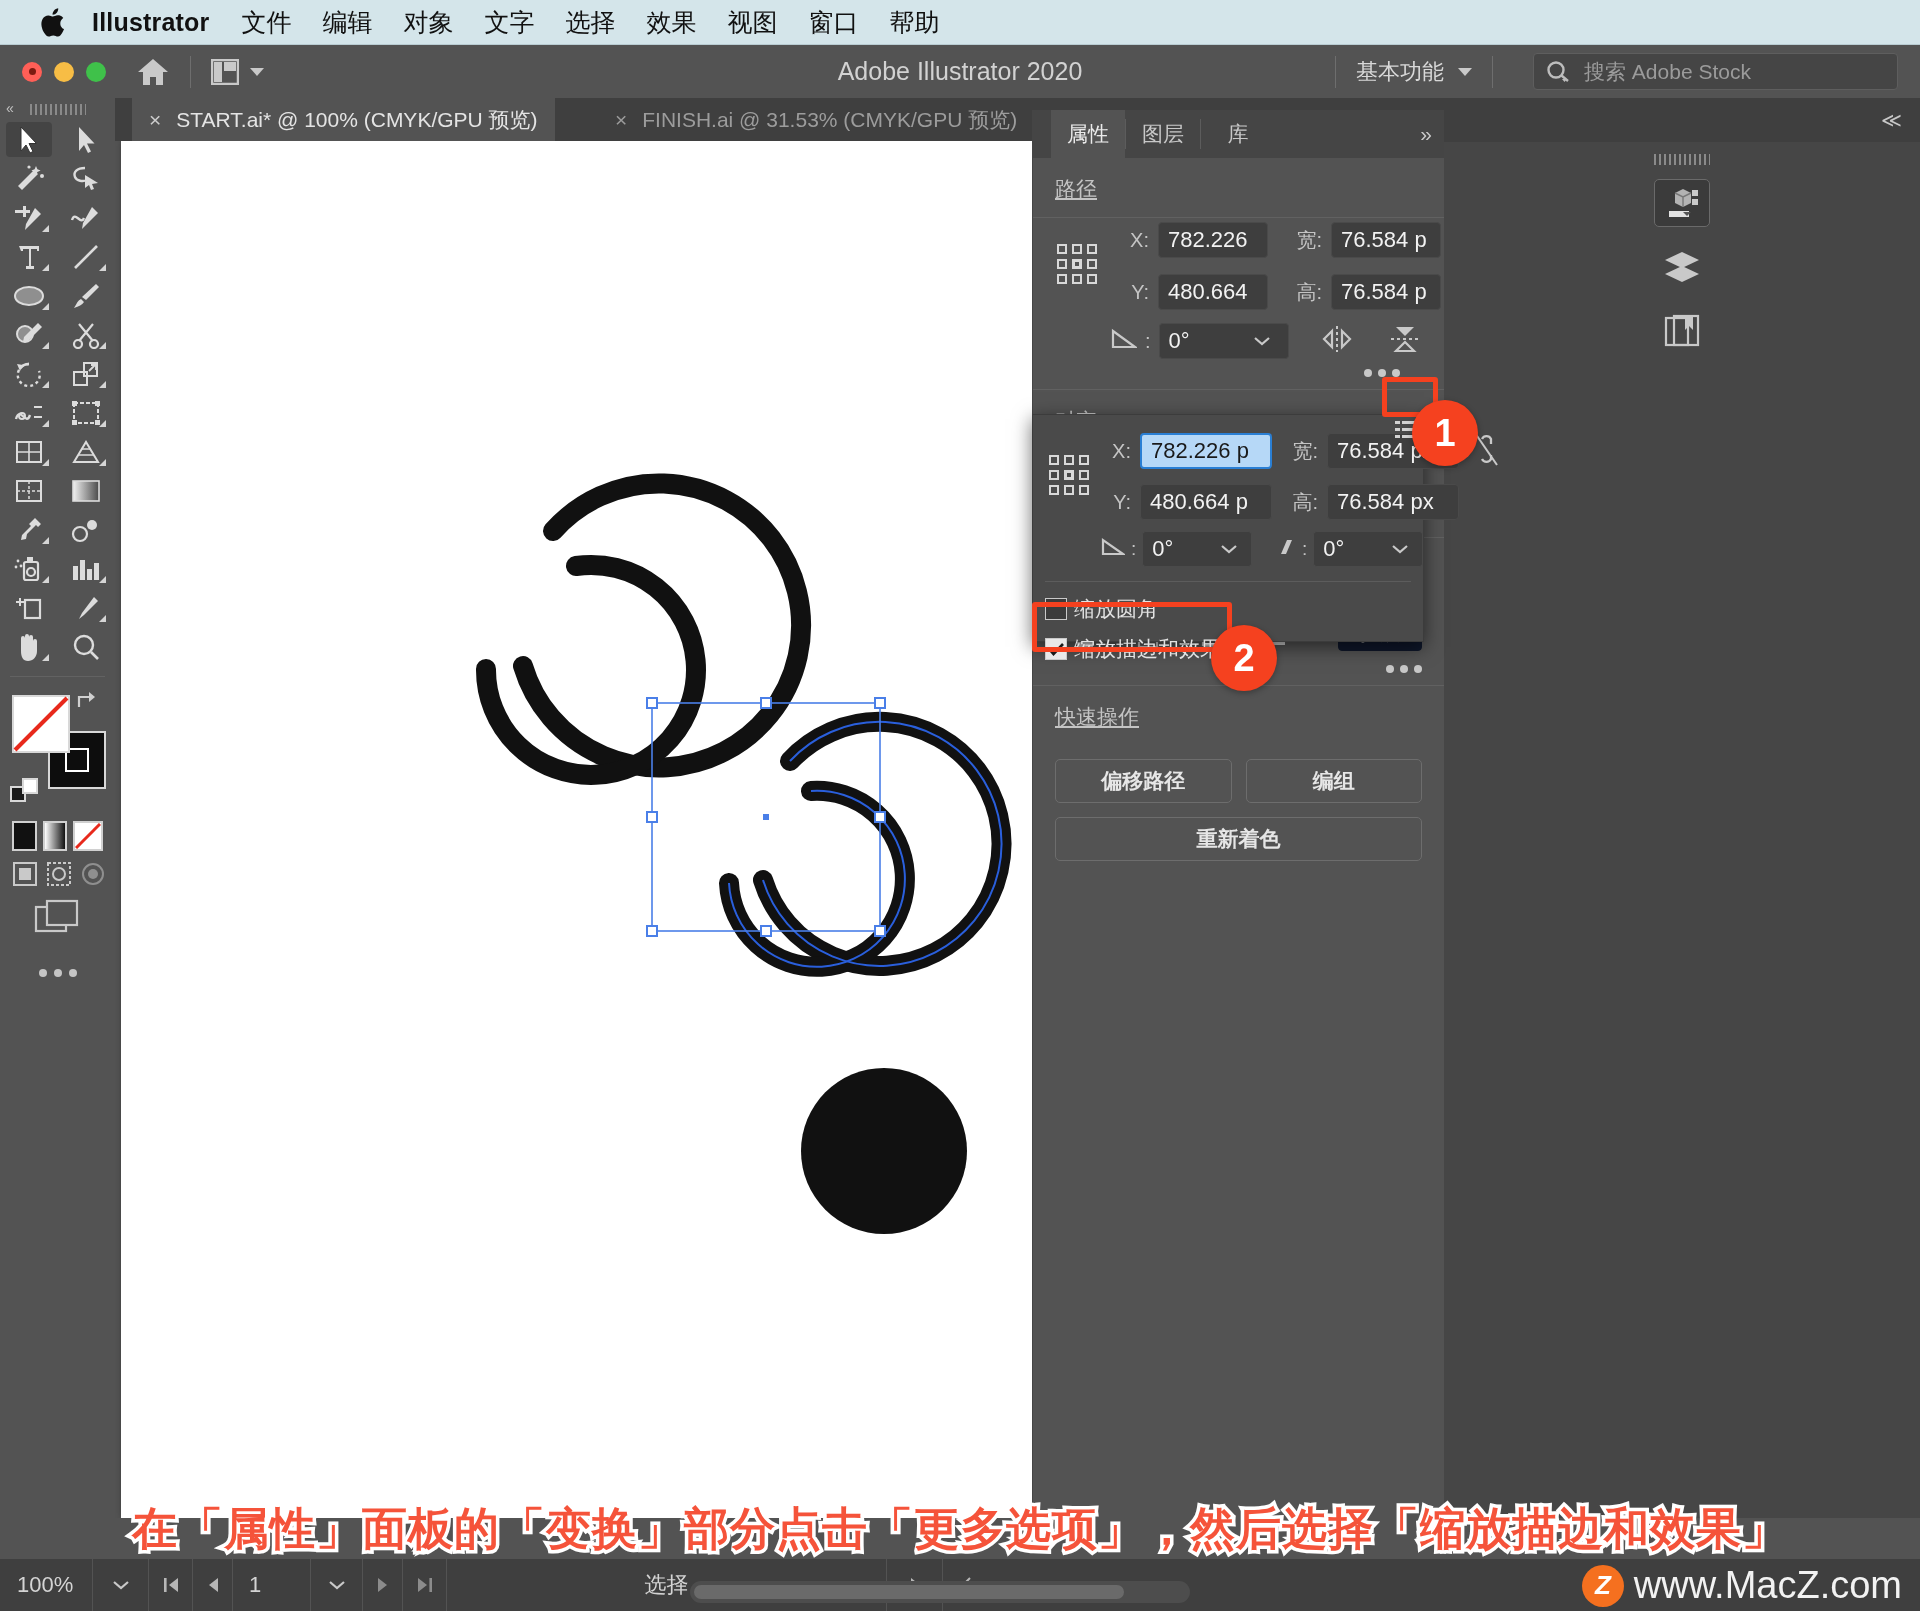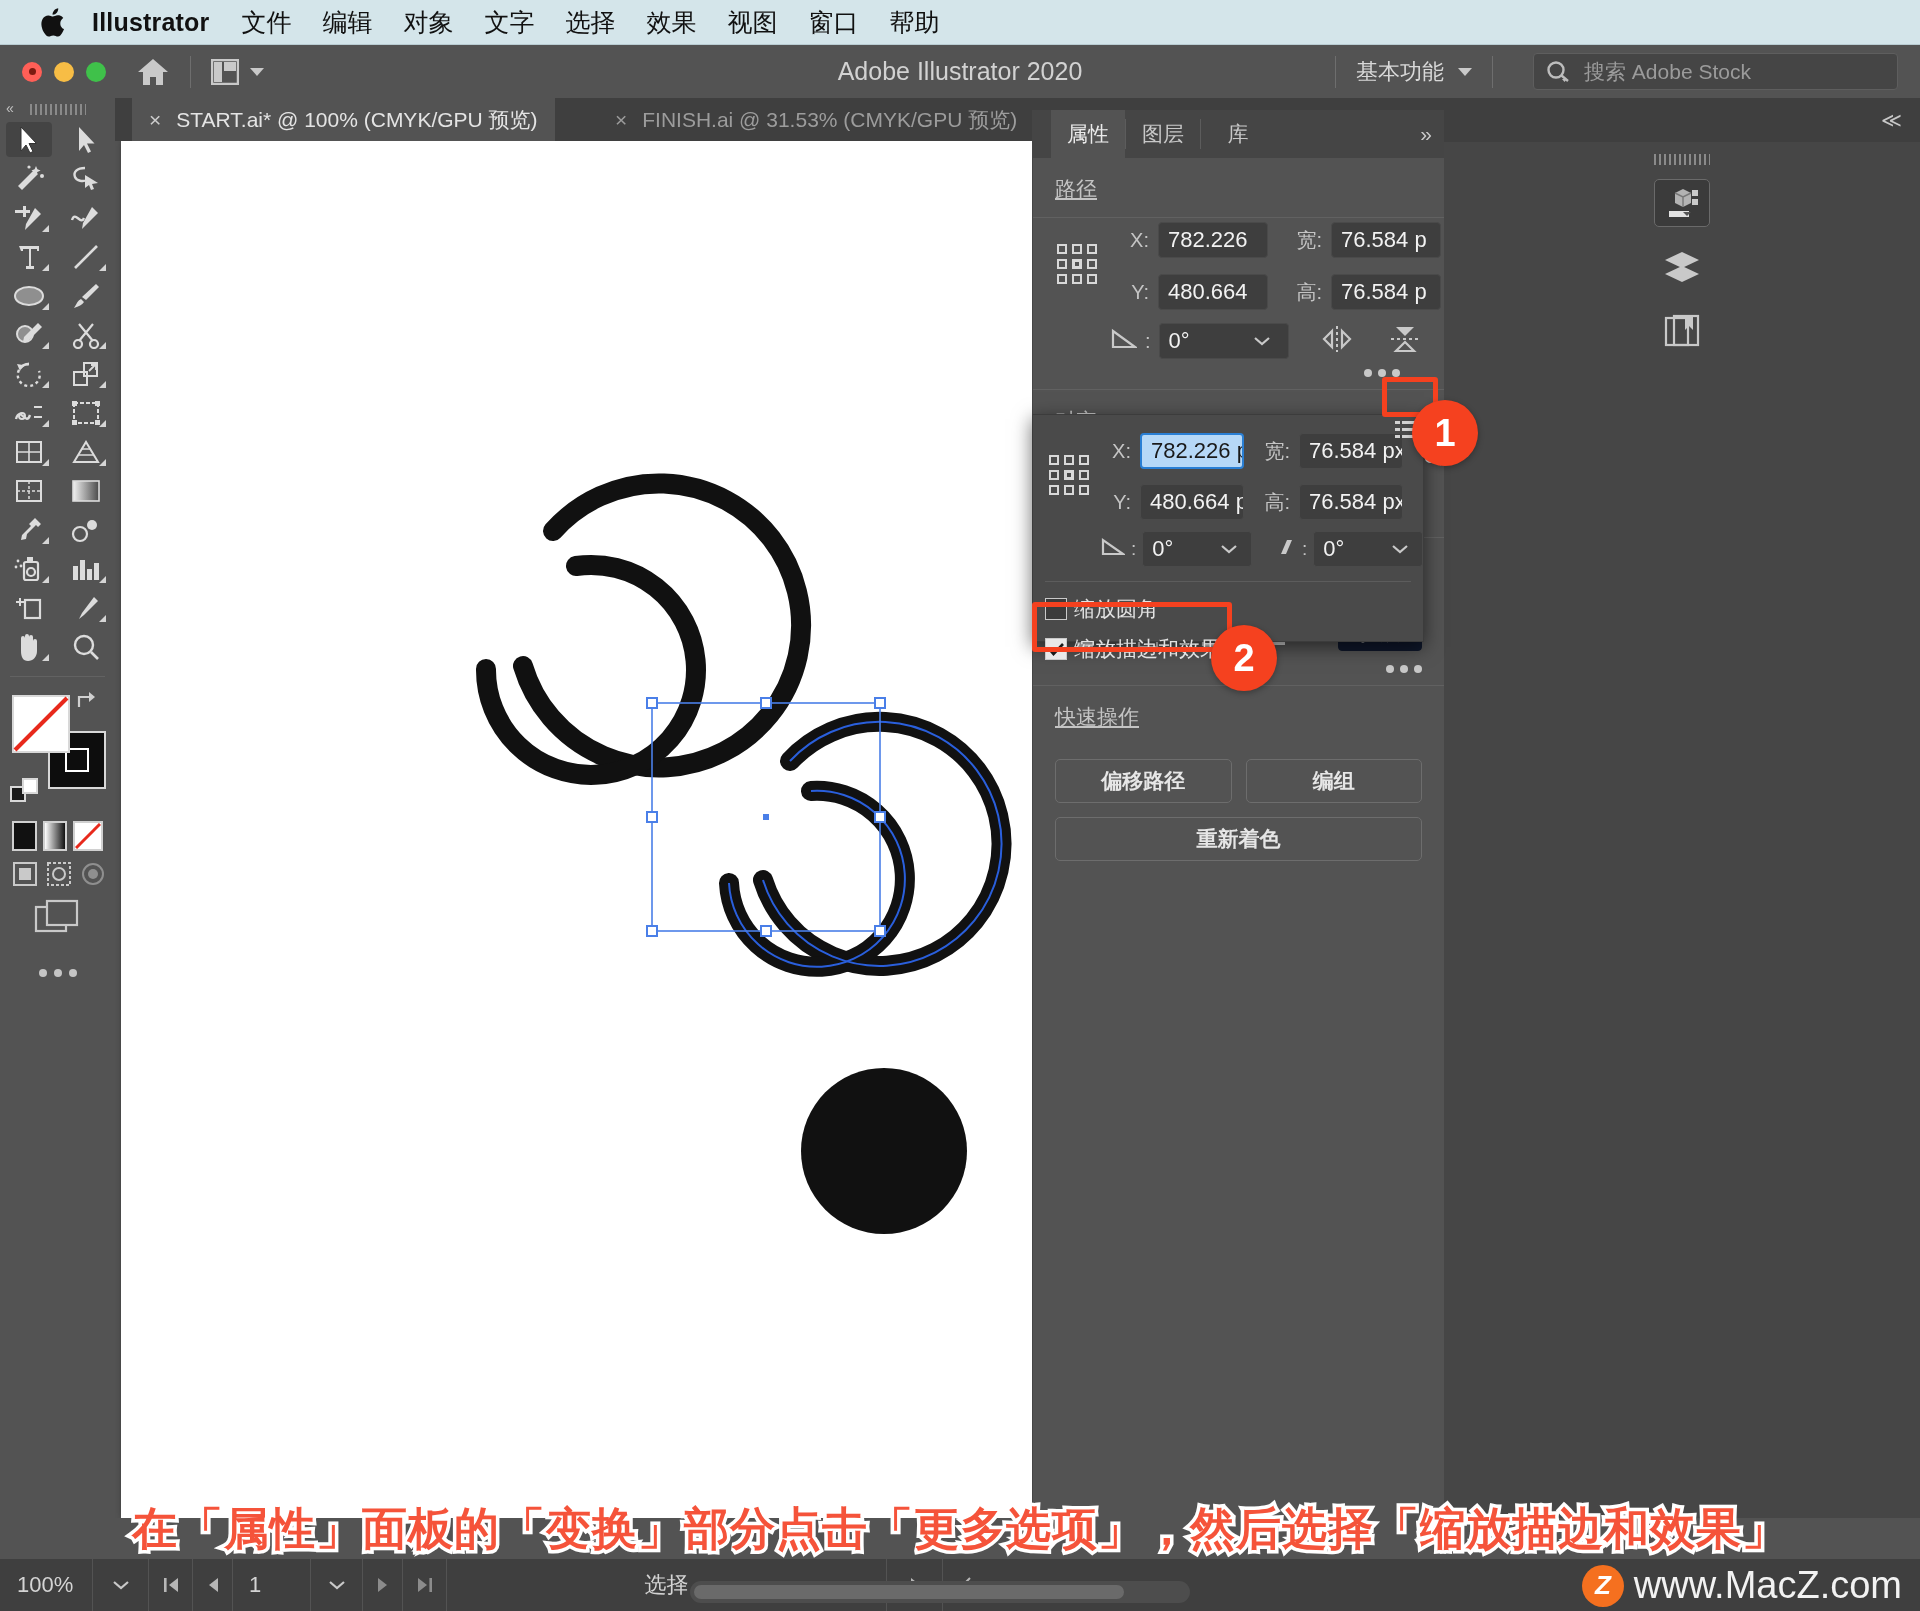--- a/index.html
+++ b/index.html
@@ -126,21 +126,21 @@
   .psec-div { height:1px;background:#616161; }
   .prow { display:flex;align-items:center; gap:0; }
   .anchor-grid { width:44px;height:44px;margin-right:12px;}
   .fld-label { font-size:20px;color:#c4c4c4; width:38px; text-align:right; margin-right:9px;}
   .fld {
     height:36px;background:#3e3e3e;border:1px solid #4a4a4a;border-radius:4px;
     display:flex;align-items:center;padding:0 9px;font-size:22px;color:#f2f2f2;
     overflow:hidden;white-space:nowrap;
   }
   .fld.w110{width:110px;}
-  .fld.w112{width:104px;}
+  .fld.w112{width:132px;}
   .fld.sel{background:#b6d8f7;border:2px solid #2a7fd4;color:#1a1a1a;}
   .angle-row{display:flex;align-items:center;margin-top:13px;}
   .fld-dd{width:52px;height:36px;background:#3e3e3e;border:1px solid #4a4a4a;border-left:none;
     border-radius:0 4px 4px 0;display:flex;align-items:center;justify-content:center;}
   .link-icon{margin-left:14px;}
   .flip-icons{display:flex;gap:34px;margin-left:auto;}
   .more-dots{display:flex;justify-content:flex-end;padding:10px 22px 12px 0;}
   .dots3{display:flex;gap:6px;}
   .dots3 i{width:8px;height:8px;border-radius:50%;background:#c8c8c8;display:block;}
   .align-row{display:flex;align-items:center;gap:0;padding-top:14px;}

